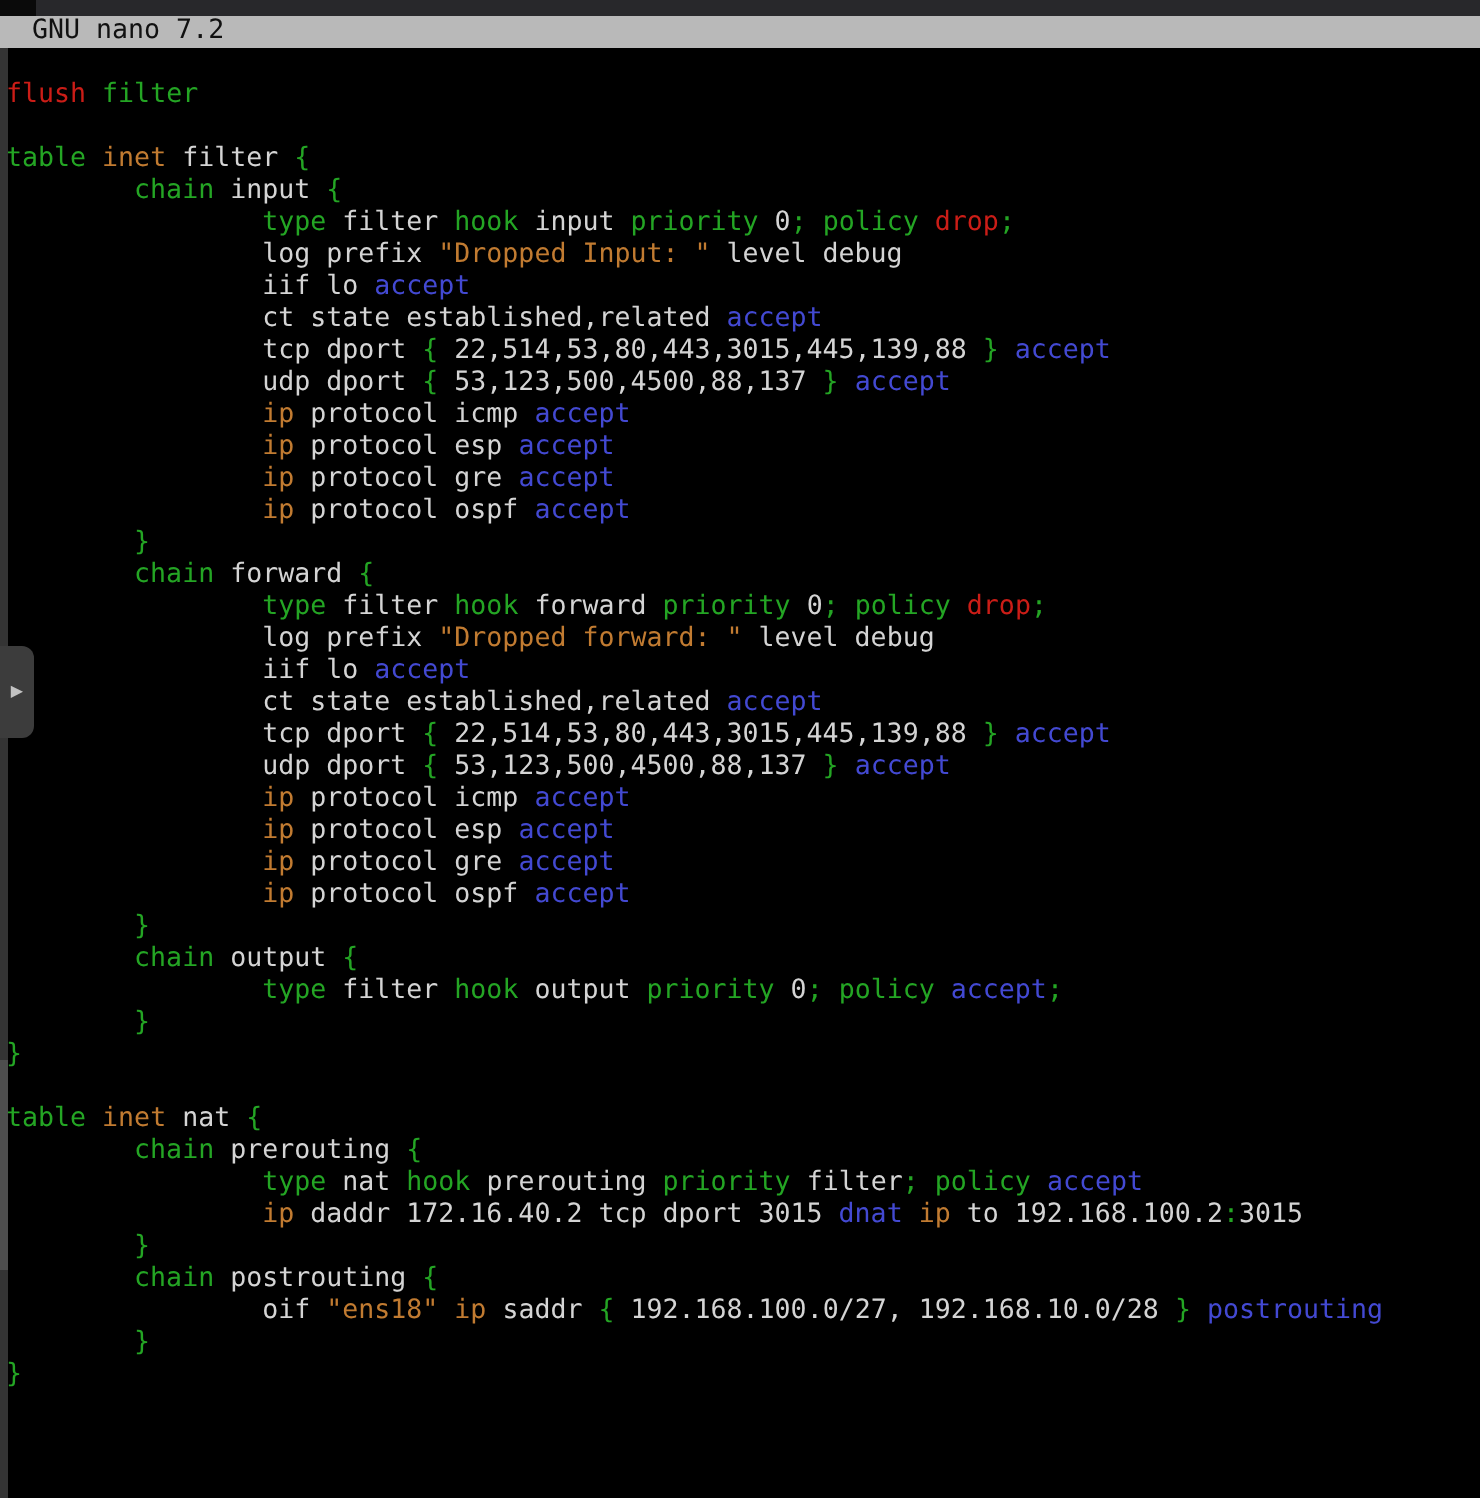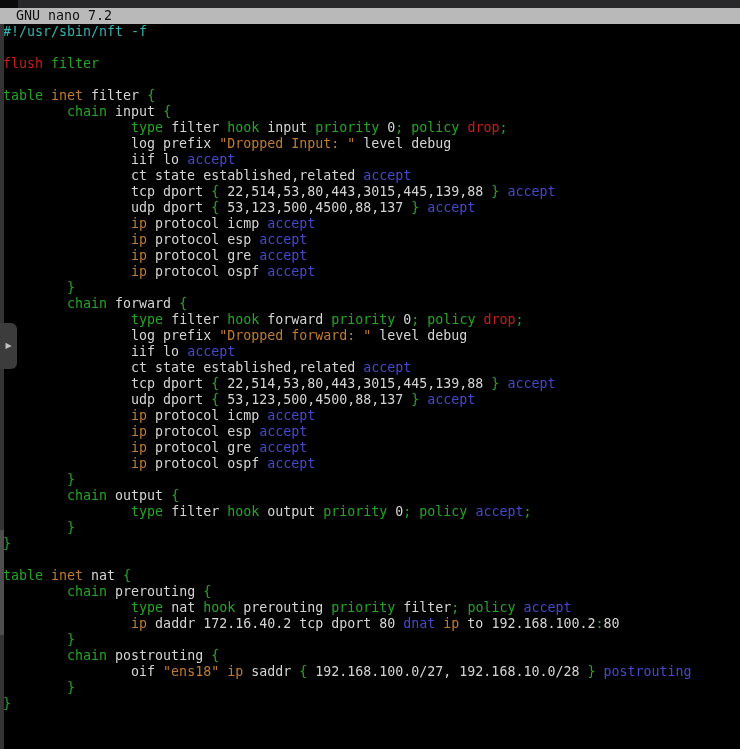--- a/index.html
+++ b/index.html
@@ -74,21 +74,20 @@
 
   <div class="top-band">
     <div class="top-band-notch"></div>
   </div>
 
   <div class="titlebar">
     <span class="left">  GNU nano 7.2</span>
   </div>
 
   <div class="editor">
-      <div class="code-line"><span class="seg-c">#!/usr/sbin/nft -f</span></div>
       <div class="code-line"></div>
       <div class="code-line"><span class="seg-r">flush</span><span class="seg-w"> </span><span class="seg-g">filter</span></div>
       <div class="code-line"></div>
       <div class="code-line"><span class="seg-g">table</span><span class="seg-w"> </span><span class="seg-o">inet</span><span class="seg-w"> filter </span><span class="seg-g">{</span></div>
       <div class="code-line"><span class="seg-w">        </span><span class="seg-g">chain</span><span class="seg-w"> input </span><span class="seg-g">{</span></div>
       <div class="code-line"><span class="seg-w">                </span><span class="seg-g">type</span><span class="seg-w"> filter </span><span class="seg-g">hook</span><span class="seg-w"> input </span><span class="seg-g">priority</span><span class="seg-w"> 0</span><span class="seg-g">;</span><span class="seg-w"> </span><span class="seg-g">policy</span><span class="seg-w"> </span><span class="seg-r">drop</span><span class="seg-g">;</span></div>
       <div class="code-line"><span class="seg-w">                log prefix </span><span class="seg-o">"Dropped Input: "</span><span class="seg-w"> level debug</span></div>
       <div class="code-line"><span class="seg-w">                iif lo </span><span class="seg-b">accept</span></div>
       <div class="code-line"><span class="seg-w">                ct state established,related </span><span class="seg-b">accept</span></div>
       <div class="code-line"><span class="seg-w">                tcp dport </span><span class="seg-g">{</span><span class="seg-w"> 22,514,53,80,443,3015,445,139,88 </span><span class="seg-g">}</span><span class="seg-w"> </span><span class="seg-b">accept</span></div>
@@ -111,21 +110,21 @@
       <div class="code-line"><span class="seg-w">                </span><span class="seg-o">ip</span><span class="seg-w"> protocol ospf </span><span class="seg-b">accept</span></div>
       <div class="code-line"><span class="seg-w">        </span><span class="seg-g">}</span></div>
       <div class="code-line"><span class="seg-w">        </span><span class="seg-g">chain</span><span class="seg-w"> output </span><span class="seg-g">{</span></div>
       <div class="code-line"><span class="seg-w">                </span><span class="seg-g">type</span><span class="seg-w"> filter </span><span class="seg-g">hook</span><span class="seg-w"> output </span><span class="seg-g">priority</span><span class="seg-w"> 0</span><span class="seg-g">;</span><span class="seg-w"> </span><span class="seg-g">policy</span><span class="seg-w"> </span><span class="seg-b">accept</span><span class="seg-g">;</span></div>
       <div class="code-line"><span class="seg-w">        </span><span class="seg-g">}</span></div>
       <div class="code-line"><span class="seg-g">}</span></div>
       <div class="code-line"></div>
       <div class="code-line"><span class="seg-g">table</span><span class="seg-w"> </span><span class="seg-o">inet</span><span class="seg-w"> nat </span><span class="seg-g">{</span></div>
       <div class="code-line"><span class="seg-w">        </span><span class="seg-g">chain</span><span class="seg-w"> prerouting </span><span class="seg-g">{</span></div>
       <div class="code-line"><span class="seg-w">                </span><span class="seg-g">type</span><span class="seg-w"> nat </span><span class="seg-g">hook</span><span class="seg-w"> prerouting </span><span class="seg-g">priority</span><span class="seg-w"> filter</span><span class="seg-g">;</span><span class="seg-w"> </span><span class="seg-g">policy</span><span class="seg-w"> </span><span class="seg-b">accept</span></div>
-      <div class="code-line"><span class="seg-w">                </span><span class="seg-o">ip</span><span class="seg-w"> daddr 172.16.40.2 tcp dport 80 </span><span class="seg-b">dnat</span><span class="seg-w"> </span><span class="seg-o">ip</span><span class="seg-w"> to 192.168.100.2</span><span class="seg-g">:</span><span class="seg-w">80</span></div>
+      <div class="code-line"><span class="seg-w">                </span><span class="seg-o">ip</span><span class="seg-w"> daddr 172.16.40.2 tcp dport 3015 </span><span class="seg-b">dnat</span><span class="seg-w"> </span><span class="seg-o">ip</span><span class="seg-w"> to 192.168.100.2</span><span class="seg-g">:</span><span class="seg-w">3015</span></div>
       <div class="code-line"><span class="seg-w">        </span><span class="seg-g">}</span></div>
       <div class="code-line"><span class="seg-w">        </span><span class="seg-g">chain</span><span class="seg-w"> postrouting </span><span class="seg-g">{</span></div>
       <div class="code-line"><span class="seg-w">                oif </span><span class="seg-o">"ens18"</span><span class="seg-w"> </span><span class="seg-o">ip</span><span class="seg-w"> saddr </span><span class="seg-g">{</span><span class="seg-w"> 192.168.100.0/27, 192.168.10.0/28 </span><span class="seg-g">}</span><span class="seg-w"> </span><span class="seg-b">postrouting</span></div>
       <div class="code-line"><span class="seg-w">        </span><span class="seg-g">}</span></div>
       <div class="code-line"><span class="seg-g">}</span></div>
     </div>
 
   <div class="left-strip"></div>
   <div class="scroll-thumb"></div>
 

